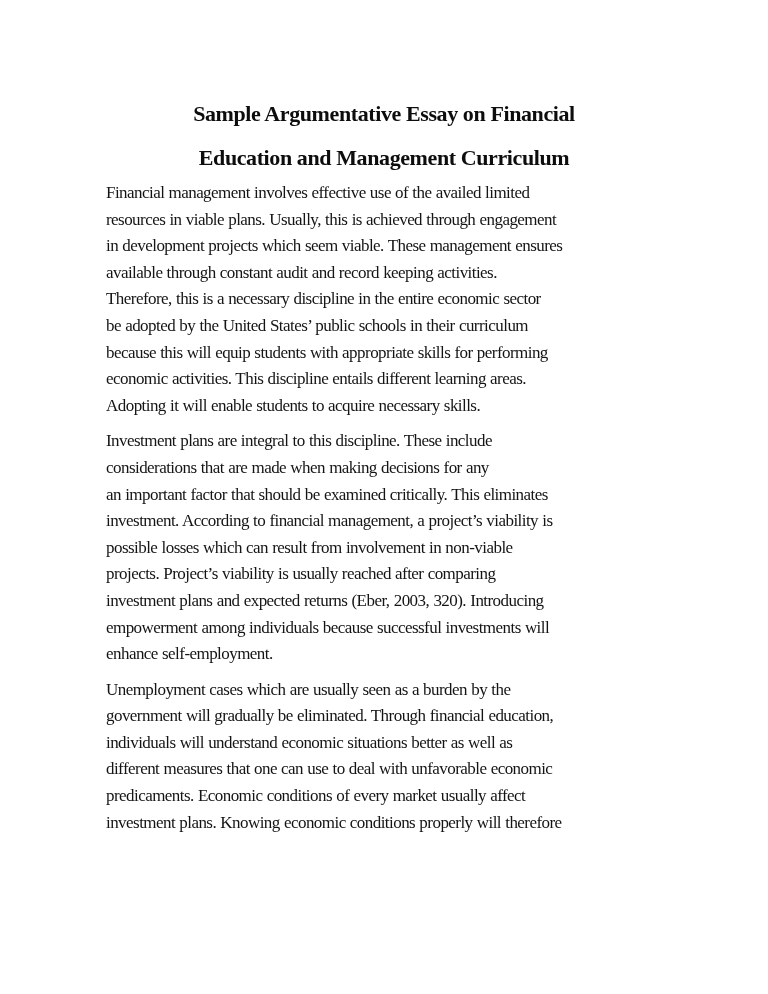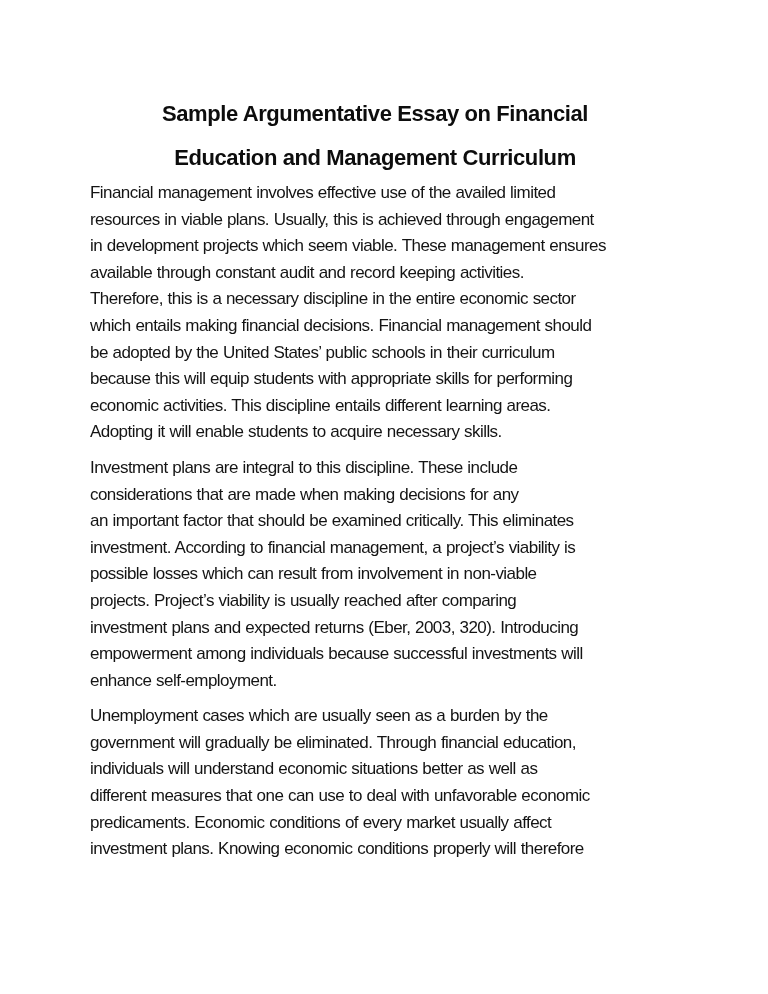--- a/index.html
+++ b/index.html
@@ -18,42 +18,44 @@
     .page {
       position: absolute;
       left: 0;
       top: 0;
       width: 768px;
       height: 994px;
       background: #ffffff;
     }
     .title {
       position: absolute;
-      left: 81px;
+      left: 90px;
       width: 588px;
       top: 92px;
       text-align: center;
       font-weight: bold;
       font-size: 22px;
       line-height: 44px;
       letter-spacing: -0.4px;
       color: #0d0d0d;
+      font-family: Liberation Serif, serif;
     }
     .title .tline {
       display: block;
       white-space: nowrap;
     }
     .body {
       position: absolute;
       left: 90px;
       top: 180px;
       width: 600px;
     }
     .para {
-      margin: 0 0 9px 0;
+      margin: 0 0 9px 16px;
+      font-family: Liberation Serif, serif;
     }
     .line {
       display: block;
       white-space: nowrap;
       font-size: 17px;
       line-height: 26.6px;
       letter-spacing: -0.55px;
       word-spacing: 0.5px;
       color: #141414;
     }
@@ -69,21 +71,20 @@
   </h1>
 
   <div class="body">
 
     <p class="para">
       <span class="line">Financial management involves effective use of the availed limited</span>
       <span class="line">resources in viable plans. Usually, this is achieved through engagement</span>
       <span class="line">in development projects which seem viable. These management ensures</span>
       <span class="line">available through constant audit and record keeping activities.</span>
       <span class="line">Therefore, this is a necessary discipline in the entire economic sector</span>
-      <span class="line">which entails making financial decisions. Financial management should</span>
       <span class="line">be adopted by the United States’ public schools in their curriculum</span>
       <span class="line">because this will equip students with appropriate skills for performing</span>
       <span class="line">economic activities. This discipline entails different learning areas.</span>
       <span class="line">Adopting it will enable students to acquire necessary skills.</span>
     </p>
 
     <p class="para">
       <span class="line">Investment plans are integral to this discipline. These include</span>
       <span class="line">considerations that are made when making decisions for any</span>
       <span class="line">an important factor that should be examined critically. This eliminates</span>

